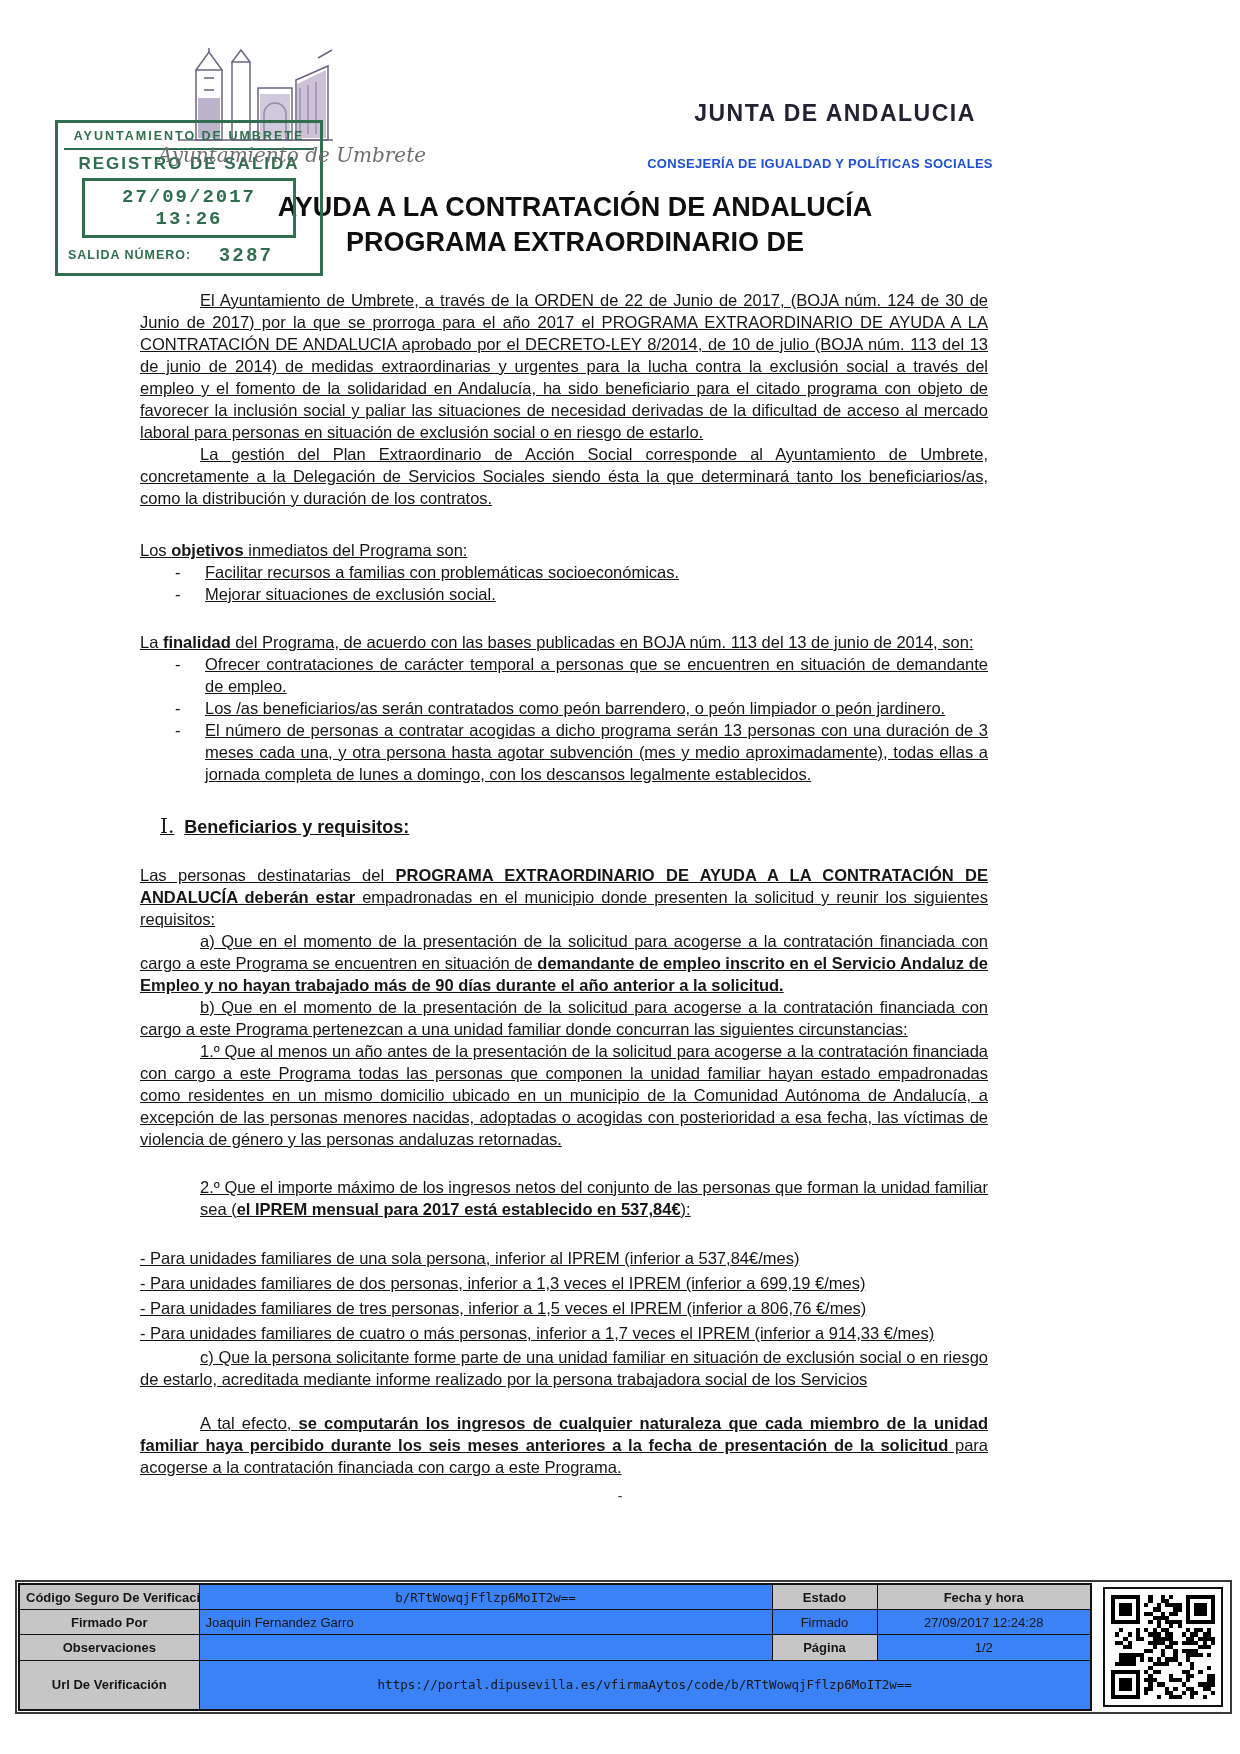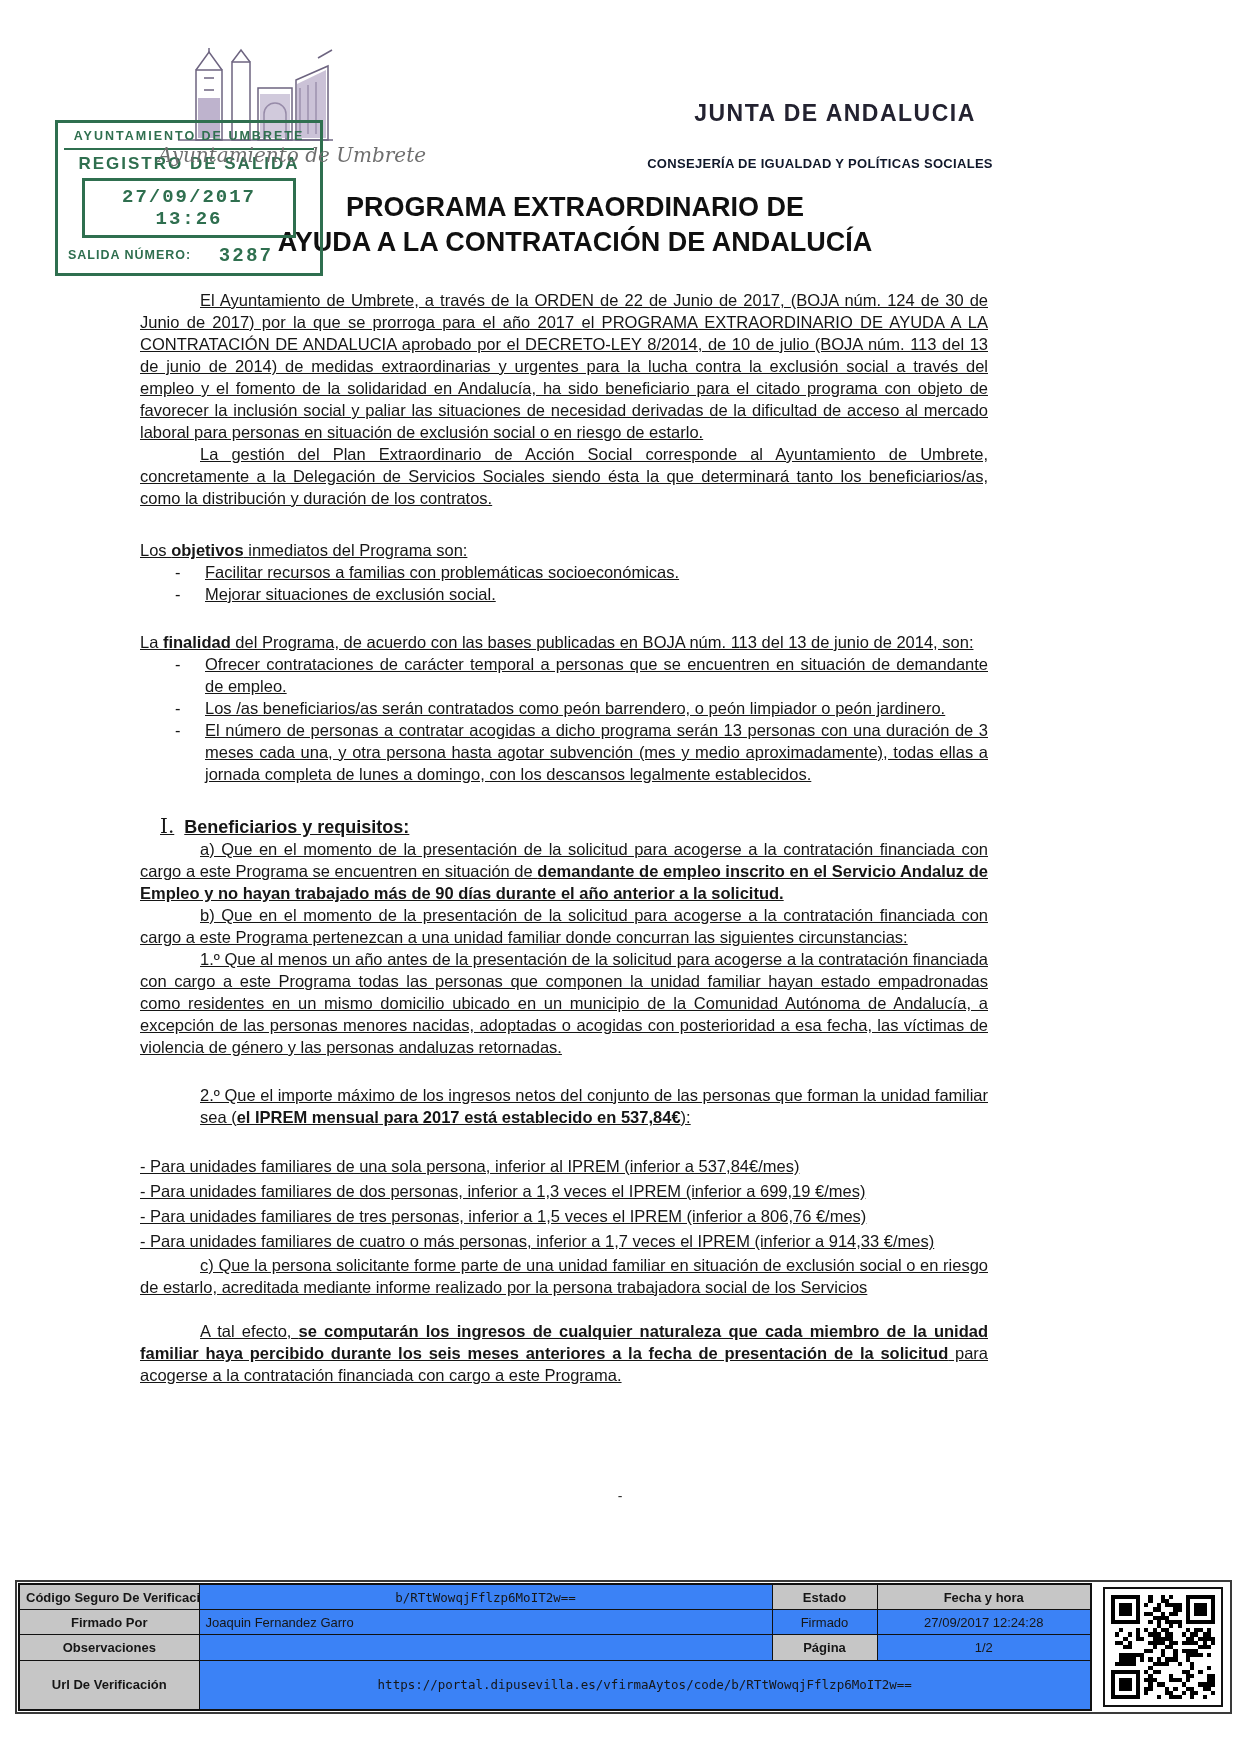--- a/index.html
+++ b/index.html
@@ -17,21 +17,21 @@
   .stamp-registro{text-align:center;font-size:17px;font-weight:bold;letter-spacing:2px;margin-top:4px;}
   .stamp-datebox{width:208px;margin:4px auto 0 auto;border:3px solid #2f6f4f;text-align:center;
         font-family:Liberation Mono, monospace;font-size:19px;font-weight:bold;letter-spacing:2px;padding:5px 0;}
   .stamp-salida{display:flex;align-items:center;margin:6px 0 12px 10px;}
   .stamp-salida-label{font-size:12.5px;font-weight:bold;letter-spacing:1px;}
   .stamp-salida-num{font-size:19px;font-weight:bold;letter-spacing:3px;margin-left:28px;}
 
   .junta{position:absolute;left:690px;top:100px;width:290px;text-align:center;z-index:2;
         font-weight:bold;font-size:23px;letter-spacing:1.5px;color:#232230;transform:scaleY(1.05);}
   .consejeria{position:absolute;left:640px;top:156px;width:360px;text-align:center;z-index:2;
-        font-weight:bold;font-size:13px;letter-spacing:0.3px;color:#0f172a;}
+        font-weight:bold;font-size:13px;letter-spacing:0.3px;color:#1d4ed8;}
 
   .doc-title{position:absolute;left:250px;top:190px;width:650px;z-index:1;text-align:center;
         font-weight:bold;font-size:27px;line-height:35px;color:#101010;}
 
   
   .main{position:absolute;left:140px;top:289px;width:848px;font-size:16.5px;line-height:22px;
         text-align:justify;text-decoration:underline;}
   .para{text-indent:60px;margin:0;}
   .noindent{text-indent:0;margin:0;}
   .gap22{margin-top:22px;} .gap26{margin-top:26px;} .gap30{margin-top:30px;}
@@ -98,22 +98,22 @@
     <div class="stamp-salida">
       <span class="stamp-salida-label">SALIDA NÚMERO:</span>
       <span class="stamp-salida-num">3287</span>
     </div>
   </div>
 
   <div class="junta">JUNTA DE ANDALUCIA</div>
   <div class="consejeria">CONSEJERÍA DE IGUALDAD Y POLÍTICAS SOCIALES</div>
 
   <div class="doc-title">
+    <div>AYUDA A LA CONTRATACIÓN DE ANDALUCÍA</div>
     <div>PROGRAMA EXTRAORDINARIO DE</div>
-    <div>AYUDA A LA CONTRATACIÓN DE ANDALUCÍA</div>
   </div>
 
   <div class="main">
 
     <p class="para">El Ayuntamiento de Umbrete, a través de la ORDEN de 22 de Junio de 2017, (BOJA núm. 124 de 30 de Junio de 2017) por la que se prorroga para el año 2017 el PROGRAMA EXTRAORDINARIO DE AYUDA A LA CONTRATACIÓN DE ANDALUCIA aprobado por el DECRETO-LEY 8/2014, de 10 de julio (BOJA núm. 113 del 13 de junio de 2014) de medidas extraordinarias y urgentes para la lucha contra la exclusión social a través del empleo y el fomento de la solidaridad en Andalucía, ha sido beneficiario para el citado programa con objeto de favorecer la inclusión social y paliar las situaciones de necesidad derivadas de la dificultad de acceso al mercado laboral para personas en situación de exclusión social o en riesgo de estarlo.</p>
     <p class="para">La gestión del Plan Extraordinario de Acción Social corresponde al Ayuntamiento de Umbrete, concretamente a la Delegación de Servicios Sociales siendo ésta la que determinará tanto los beneficiarios/as, como la distribución y duración de los contratos.</p>
 
     <p class="noindent gap30"><span>Los </span><b>objetivos</b><span> inmediatos del Programa son:</span></p>
     <div class="dash-list">
       <p class="dash-item"><span class="dash-mark">-</span><span>Facilitar recursos a familias con problemáticas socioeconómicas.</span></p>
@@ -122,20 +122,21 @@
 
     <p class="noindent gap26"><span>La </span><b>finalidad</b><span> del Programa, de acuerdo con las bases publicadas en BOJA núm. 113 del 13 de junio de 2014, son:</span></p>
     <div class="dash-list">
       <p class="dash-item"><span class="dash-mark">-</span><span>Ofrecer contrataciones de carácter temporal a personas que se encuentren en situación de demandante de empleo.</span></p>
       <p class="dash-item"><span class="dash-mark">-</span><span>Los /as beneficiarios/as serán contratados como peón barrendero, o peón limpiador o peón jardinero.</span></p>
       <p class="dash-item"><span class="dash-mark">-</span><span>El número de personas a contratar acogidas a dicho programa serán 13 personas con una duración de 3 meses cada una, y otra persona hasta agotar subvención (mes y medio aproximadamente), todas ellas a jornada completa de lunes a domingo, con los descansos legalmente establecidos.</span></p>
     </div>
 
     <p class="sec-heading"><span class="sec-num">I.</span><span class="sec-title">Beneficiarios y requisitos:</span></p>
 
+    <p class="noindent gap26"><span>Las personas destinatarias del </span><b>PROGRAMA EXTRAORDINARIO DE AYUDA A LA CONTRATACIÓN DE ANDALUCÍA deberán estar</b><span> empadronadas en el municipio donde presenten la solicitud y reunir los siguientes requisitos:</span></p>
 
     <p class="para"><span>a) Que en el momento de la presentación de la solicitud para acogerse a la contratación financiada con cargo a este Programa se encuentren en situación de </span><b>demandante de empleo inscrito en el Servicio Andaluz de Empleo y no hayan trabajado más de 90 días durante el año anterior a la solicitud.</b></p>
 
     <p class="para">b) Que en el momento de la presentación de la solicitud para acogerse a la contratación financiada con cargo a este Programa pertenezcan a una unidad familiar donde concurran las siguientes circunstancias:</p>
 
     <p class="para">1.º Que al menos un año antes de la presentación de la solicitud para acogerse a la contratación financiada con cargo a este Programa todas las personas que componen la unidad familiar hayan estado empadronadas como residentes en un mismo domicilio ubicado en un municipio de la Comunidad Autónoma de Andalucía, a excepción de las personas menores nacidas, adoptadas o acogidas con posterioridad a esa fecha, las víctimas de violencia de género y las personas andaluzas retornadas.</p>
 
     <p class="noindent gap26 block-indent"><span>2.º Que el importe máximo de los ingresos netos del conjunto de las personas que forman la unidad familiar sea (</span><b>el IPREM mensual para 2017 está establecido en 537,84€</b><span>):</span></p>
 
     <div class="gap26">

